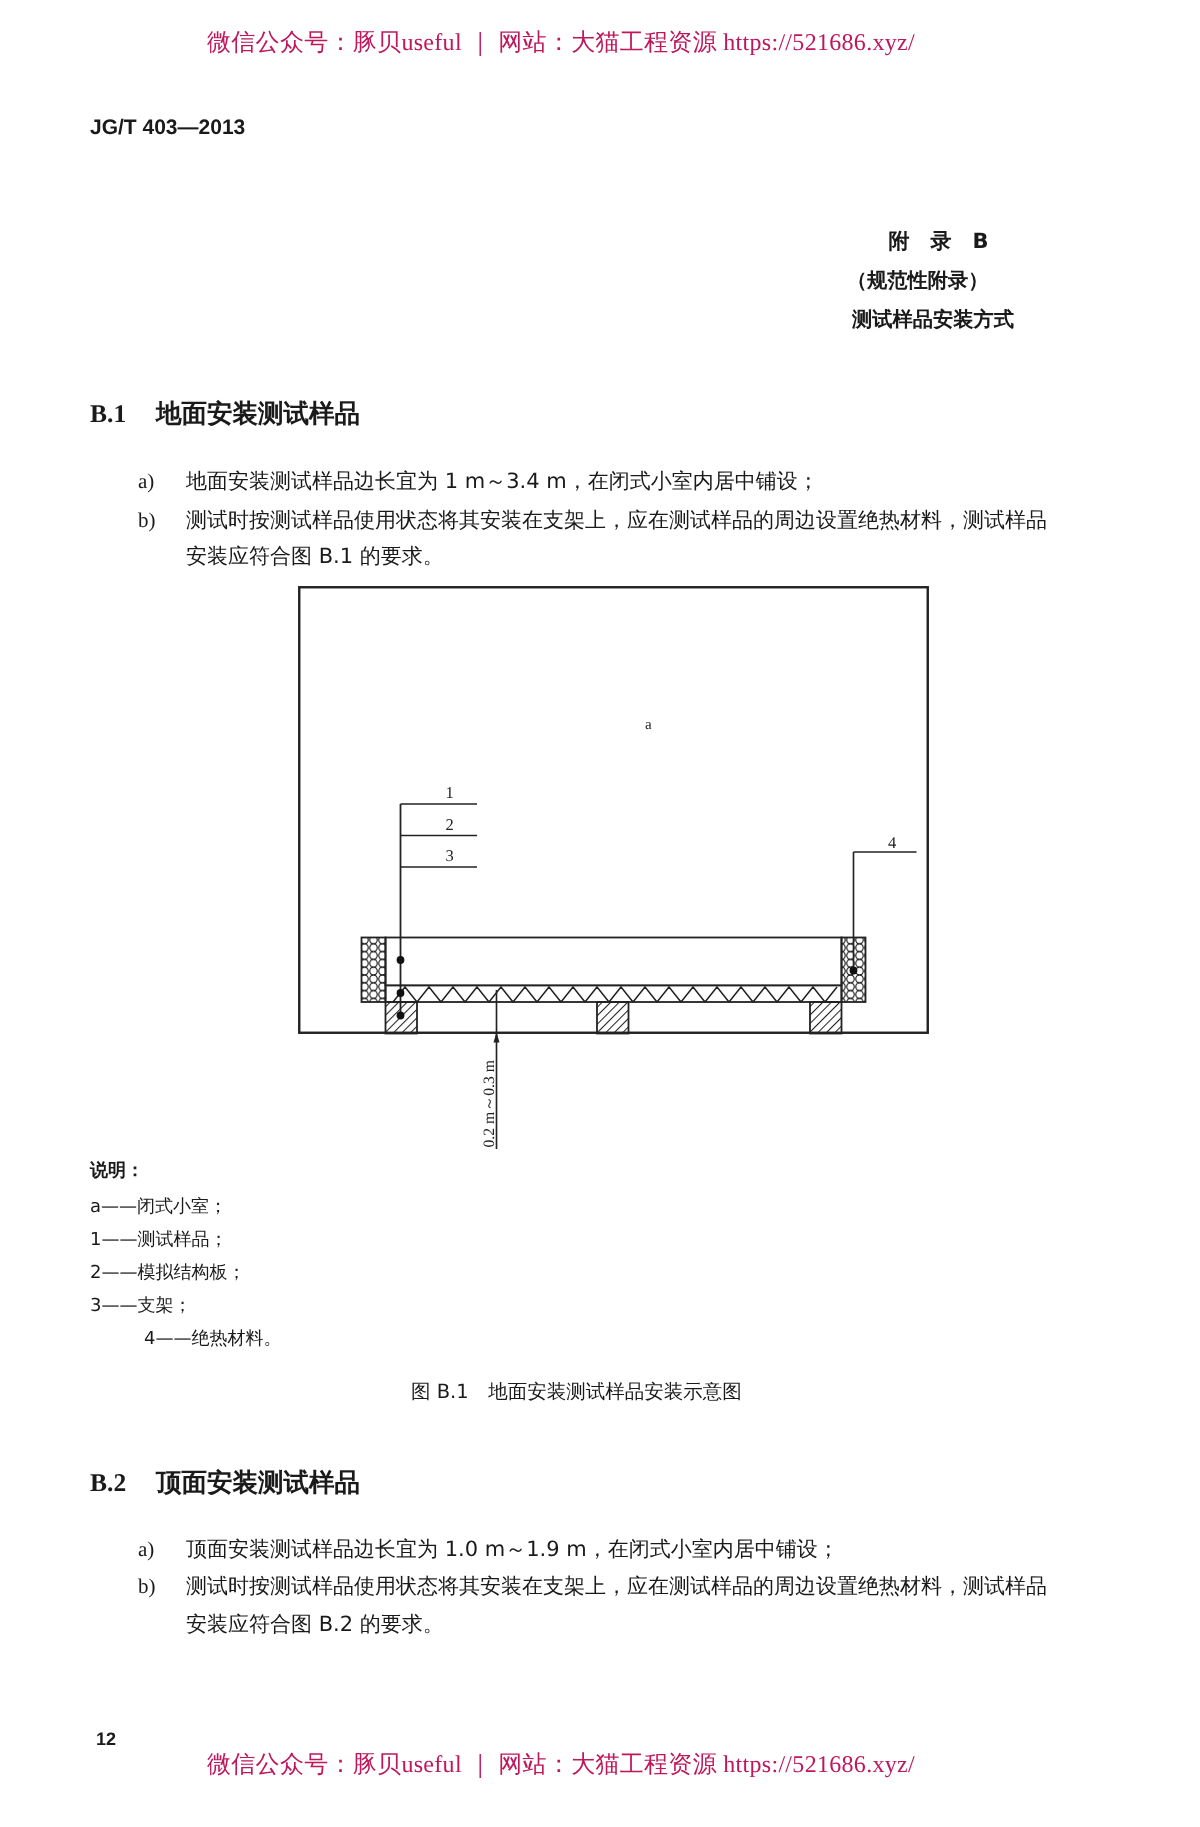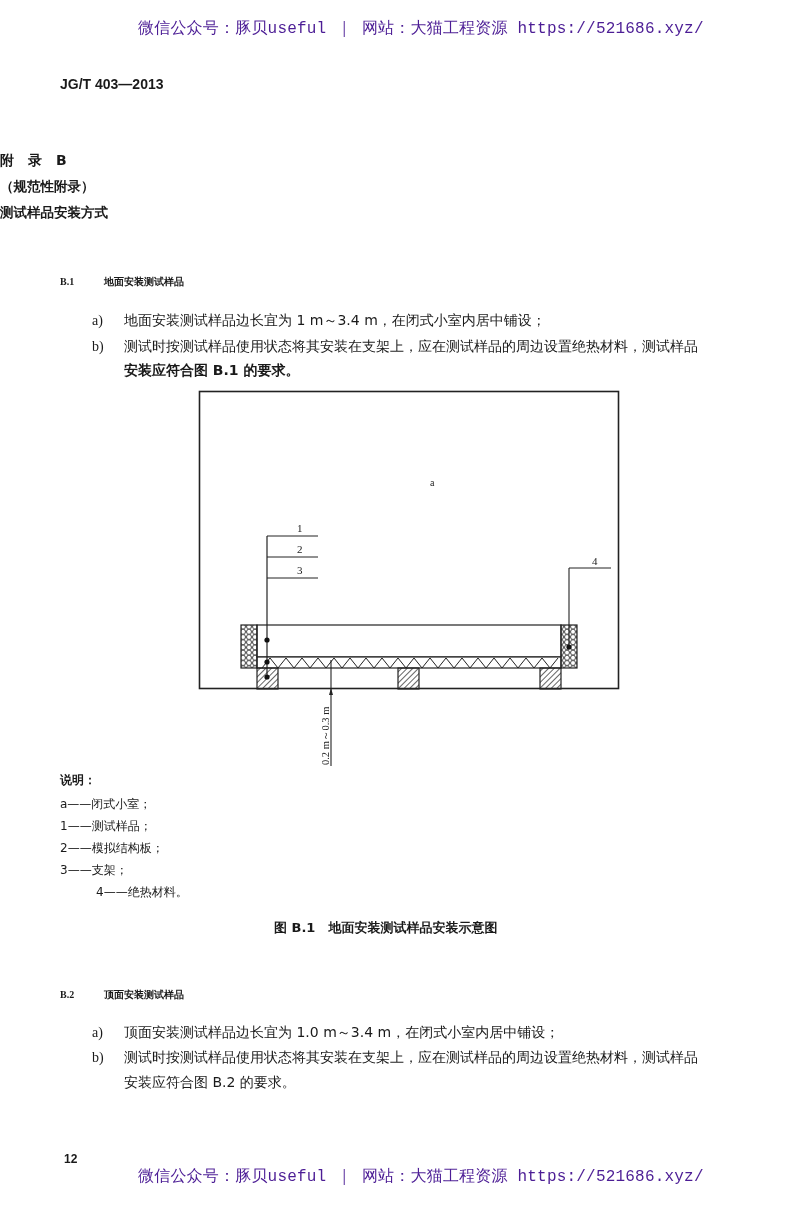--- a/index.html
+++ b/index.html
@@ -1,51 +1,51 @@
 <!DOCTYPE html>
 <html><head>
 <meta charset="utf-8">
 <style>
   html, body { margin: 0; padding: 0; background: #ffffff; }
   body { width: 800px; height: 1218px; position: relative; overflow: hidden;
          font-family: "DejaVu Serif", "Liberation Serif", serif; color: #1a1a1a; }
   .abs { position: absolute; white-space: nowrap; }
-  .watermark { color: #4c1d95; font-size: 16px; font-family: Liberation Mono, monospace; letter-spacing: 0.2px; }
+  .watermark { color: #be185d; font-size: 16px; font-family: Liberation Serif, serif; letter-spacing: 0.2px; }
   .std-code { font-family: "Liberation Sans", "DejaVu Sans", sans-serif; font-weight: bold; font-size: 14px; }
-  .center-title { left: 0; width: 659px; text-align: left; font-family: "DejaVu Sans", sans-serif; font-weight: bold; font-size: 13.5px; }
-  .sec-head { font-family: "DejaVu Sans", sans-serif; font-weight: bold; font-size: 10px; margin-top: 11px; }
+  .center-title { left: 0; width: 659px; text-align: right; font-family: "DejaVu Sans", sans-serif; font-weight: bold; font-size: 13.5px; }
+  .sec-head { font-family: "DejaVu Sans", sans-serif; font-weight: bold; font-size: 17px; }
   .sec-num { display: inline-block; width: 44px; font-family: "Liberation Serif", serif; }
   .para { font-size: 14px; font-family: "DejaVu Sans", sans-serif; }
   .item-mark { display: inline-block; width: 32px; font-family: "Liberation Serif", serif; }
   .legend { font-size: 12px; font-family: "DejaVu Sans", sans-serif; }
-  .fig-caption { font-family: "DejaVu Sans", sans-serif; font-weight: bold; font-size: 13px; }
+  .fig-caption { font-family: "DejaVu Sans", sans-serif; font-weight: normal; font-size: 13px; }
   .page-num { font-family: "Liberation Sans", sans-serif; font-weight: bold; font-size: 12px; }
   svg text { font-family: "Liberation Serif", "DejaVu Serif", serif; }
 </style>
 </head>
 <body>
 
 <div class="abs watermark" style="left:138px; top:18px;">微信公众号：豚贝useful ｜ 网站：大猫工程资源 https://521686.xyz/</div>
 
 <div class="abs std-code" style="left:60px; top:76px;">JG/T 403—2013</div>
 
 <div class="abs center-title" style="top:152px; font-size:14px; word-spacing:6px;">附　录　B</div>
 <div class="abs center-title" style="top:178px;">（规范性附录）</div>
-<div class="abs center-title" style="top:204px;">测试样品安装方式</div>
+<div class="abs center-title" style="top:204px;padding-left:17px;">测试样品安装方式</div>
 
 <div class="abs sec-head" style="left:60px; top:264px;">
   <span class="sec-num">B.1</span><span>地面安装测试样品</span>
 </div>
 <div class="abs para" style="left:92px; top:312px;">
   <span class="item-mark">a)</span><span>地面安装测试样品边长宜为 1 m～3.4 m，在闭式小室内居中铺设；</span>
 </div>
 <div class="abs para" style="left:92px; top:338px;">
   <span class="item-mark">b)</span><span>测试时按测试样品使用状态将其安装在支架上，应在测试样品的周边设置绝热材料，测试样品</span>
 </div>
-<div class="abs para" style="left:124px; top:362px;font-weight:bold;">安装应符合图 B.1 的要求。</div>
+<div class="abs para" style="left:124px; top:362px;">安装应符合图 B.1 的要求。</div>
 
 <svg class="abs" style="left:0; top:0;" width="800" height="800">
   <defs>
     <pattern id="diag" patternUnits="userSpaceOnUse" width="4" height="4" patternTransform="rotate(45)">
       <line x1="0" y1="0" x2="0" y2="4" stroke="#222" stroke-width="1.4"></line>
     </pattern>
     <pattern id="hex" patternUnits="userSpaceOnUse" width="6" height="5.2">
       <circle cx="3" cy="2.6" r="2.5" fill="none" stroke="#222" stroke-width="0.8"></circle>
     </pattern>
   </defs>
@@ -92,21 +92,21 @@
 <div class="abs legend" style="left:60px; top:840px;text-align:center;"><span>2</span><span>——模拟结构板；</span></div>
 <div class="abs legend" style="left:60px; top:862px;"><span>3</span><span>——支架；</span></div>
 <div class="abs legend" style="left:60px; top:884px;margin-left:36px;"><span>4</span><span>——绝热材料。</span></div>
 
 <div class="abs fig-caption" style="left:274px; top:919px;">图 B.1　地面安装测试样品安装示意图</div>
 
 <div class="abs sec-head" style="left:60px; top:977px;">
   <span class="sec-num">B.2</span><span>顶面安装测试样品</span>
 </div>
 <div class="abs para" style="left:92px; top:1024px;">
-  <span class="item-mark">a)</span><span>顶面安装测试样品边长宜为 1.0 m～3.4 m，在闭式小室内居中铺设；</span>
+  <span class="item-mark">a)</span><span>顶面安装测试样品边长宜为 1.0 m～1.9 m，在闭式小室内居中铺设；</span>
 </div>
 <div class="abs para" style="left:92px; top:1049px;">
   <span class="item-mark">b)</span><span>测试时按测试样品使用状态将其安装在支架上，应在测试样品的周边设置绝热材料，测试样品</span>
 </div>
 <div class="abs para" style="left:124px; top:1074px;">安装应符合图 B.2 的要求。</div>
 
 <div class="abs page-num" style="left:64px; top:1152px;">12</div>
 
 <div class="abs watermark" style="left:138px; top:1166px;">微信公众号：豚贝useful ｜ 网站：大猫工程资源 https://521686.xyz/</div>
 

